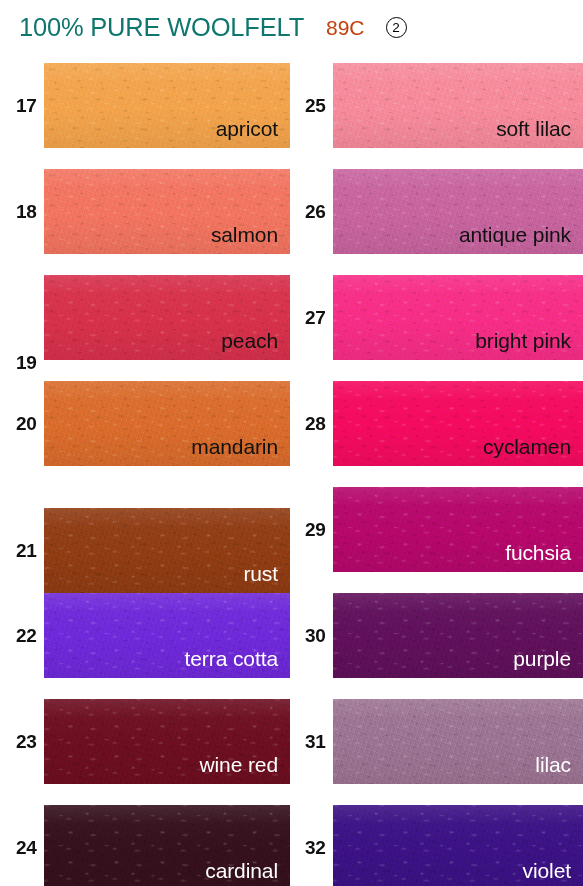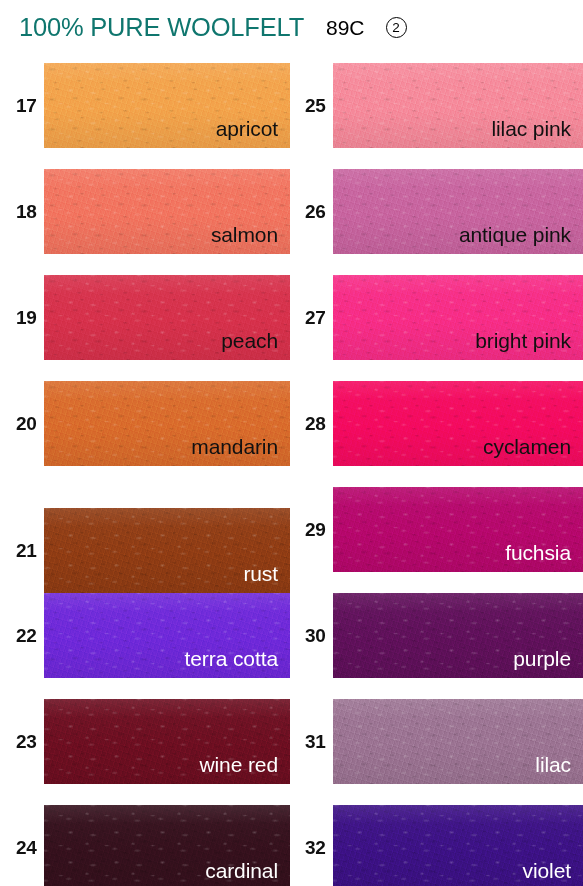--- a/index.html
+++ b/index.html
@@ -22,21 +22,21 @@
     white-space:nowrap;
   }
   .header-title{
     font-size:25.5px;
     letter-spacing:-0.2px;
     color:#0f766e;
     font-weight:400;
   }
   .header-code{
     font-size:21px;
-    color:#000000;
+    color:#c2410c;
     margin-left:22px;
     letter-spacing:0px;
   }
   .header-page{
     margin-left:21px;
     width:21px;height:21px;
     border:1.2px solid #000;
     border-radius:50%;
     display:flex;align-items:center;justify-content:center;
     font-size:13.5px;
@@ -143,21 +143,21 @@
       </div>
       <div class="row" style="left: 0px; top: 169px; width: 583px;">
         <div class="num" style="left: 16px;">18</div>
         <div class="swatch" style="left: 44px; width: 246px; background: rgb(242, 115, 94);">
           <div class="felt" style="background-position: 13px 7px;"></div>
           <div class="sheen"></div>
           <div class="label dark">salmon</div>
         </div>
       </div>
       <div class="row" style="left: 0px; top: 275px; width: 583px;">
-        <div class="num" style="left: 16px;">19</div>
+        <div class="num" style="left: 16px; margin-top: 45px;">19</div>
         <div class="swatch" style="left: 44px; width: 246px; background: rgb(214, 48, 74);">
           <div class="felt" style="background-position: 26px 14px;"></div>
           <div class="sheen"></div>
           <div class="label dark">peach</div>
         </div>
       </div>
       <div class="row" style="left: 0px; top: 381px; width: 583px;">
         <div class="num" style="left: 16px;">20</div>
         <div class="swatch" style="left: 44px; width: 246px; background: rgb(217, 106, 43);">
           <div class="felt" style="background-position: 39px 21px;"></div>
@@ -195,21 +195,21 @@
           <div class="felt" style="background-position: 45px 19px;"></div>
           <div class="sheen"></div>
           <div class="label light">cardinal</div>
         </div>
       </div>
       <div class="row" style="left: 0px; top: 63px; width: 583px;">
         <div class="num" style="left: 305px;">25</div>
         <div class="swatch" style="left: 333px; width: 250px; background: rgb(246, 137, 154);">
           <div class="felt" style="background-position: 12px 26px;"></div>
           <div class="sheen"></div>
-          <div class="label dark">lilac pink</div>
+          <div class="label dark">soft lilac</div>
         </div>
       </div>
       <div class="row" style="left: 0px; top: 169px; width: 583px;">
         <div class="num" style="left: 305px;">26</div>
         <div class="swatch" style="left: 333px; width: 250px; background: rgb(199, 99, 158);">
           <div class="felt" style="background-position: 25px 3px;"></div>
           <div class="sheen"></div>
           <div class="label dark">antique pink</div>
         </div>
       </div>

